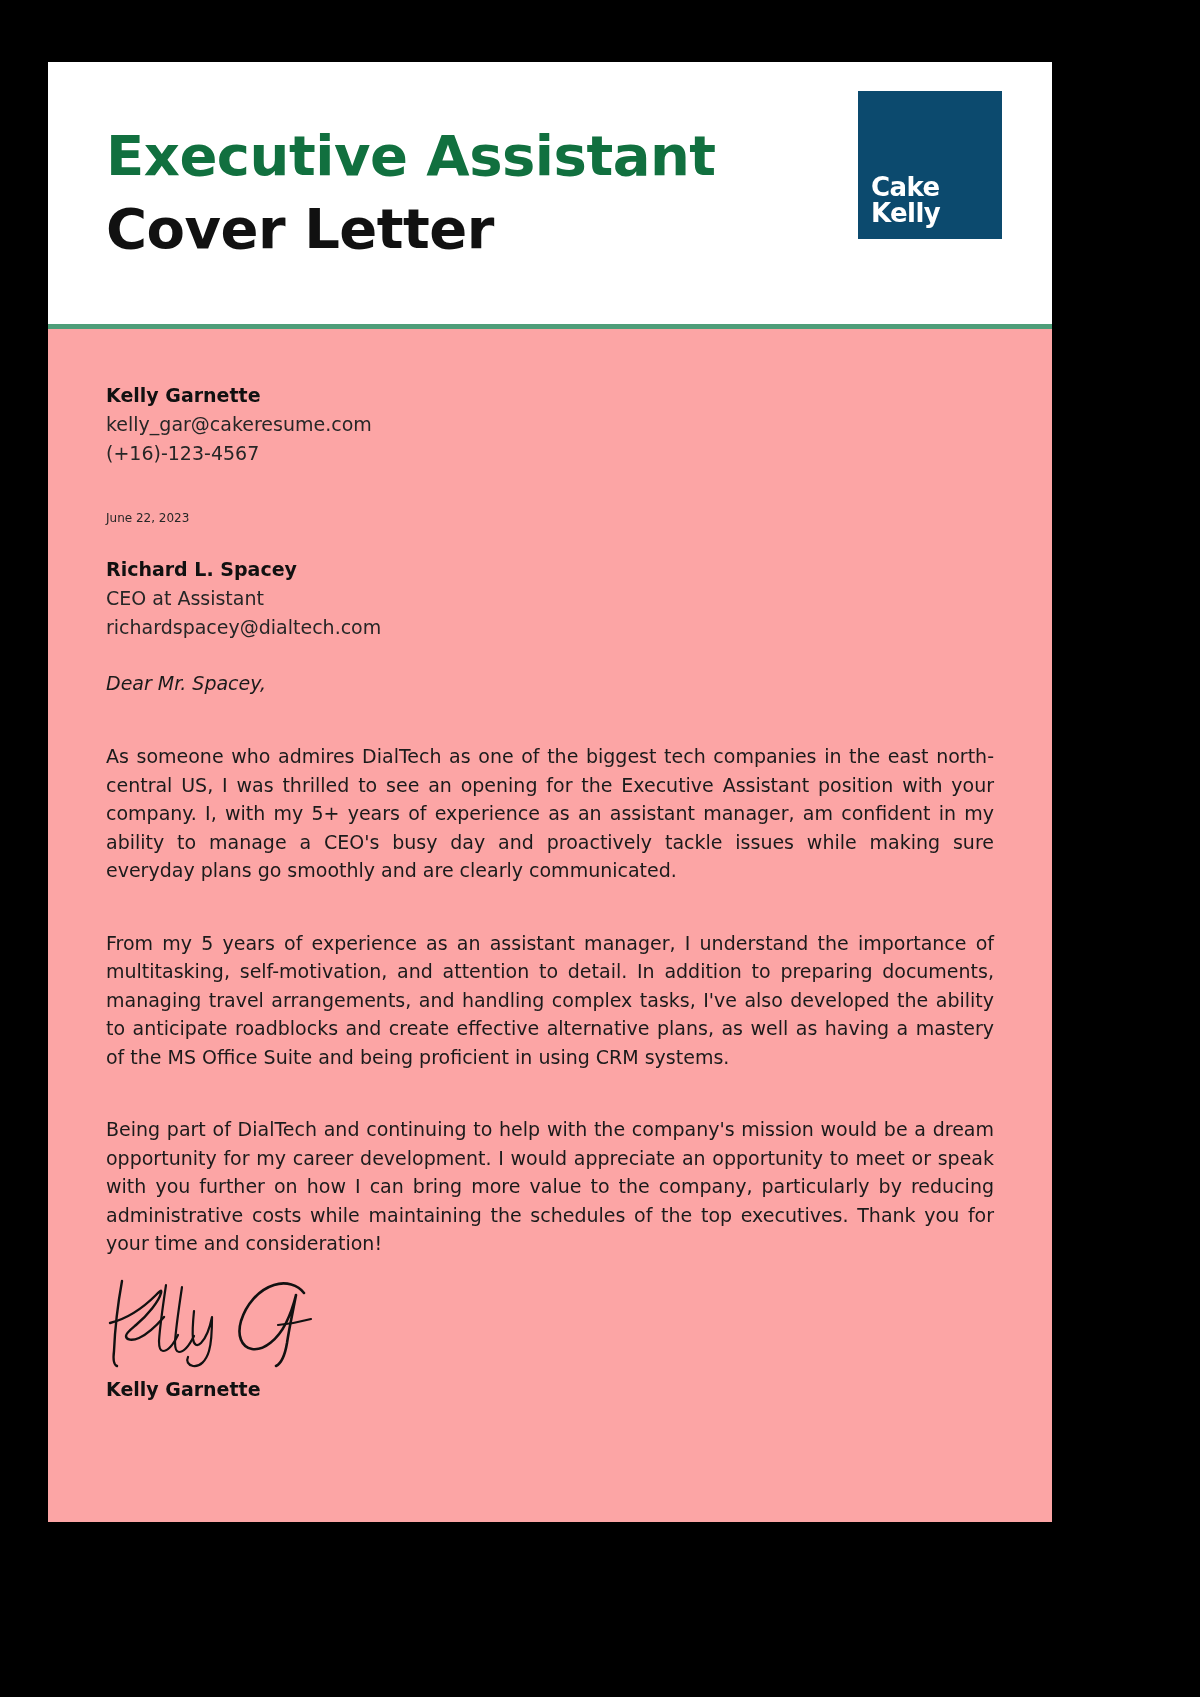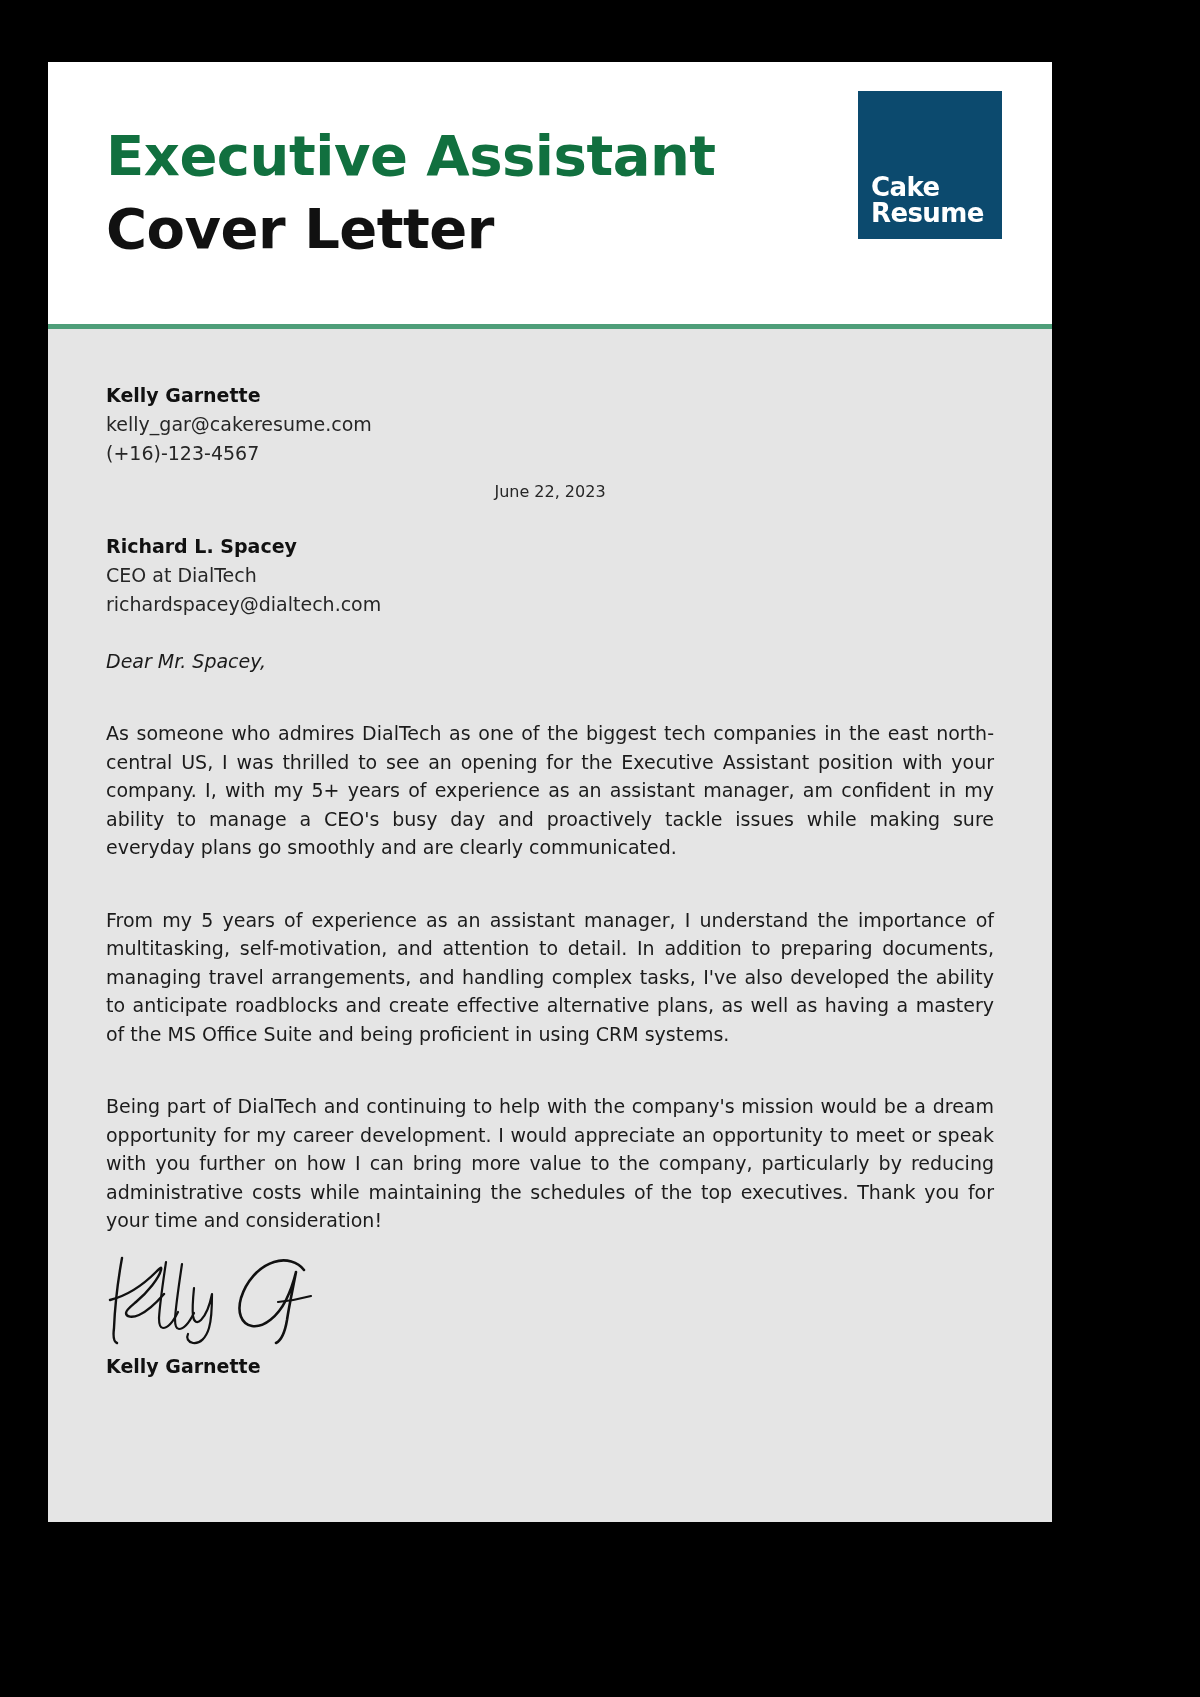--- a/index.html
+++ b/index.html
@@ -85,46 +85,45 @@
 
   .header-rule {
     height: 5px;
     background: #4E9E79;
     flex-shrink: 0;
   }
 
   
   .letter-body {
     flex: 1 1 auto;
-    background: #e5e5e5;
+    background: #fca5a5;
     box-sizing: border-box;
     padding: 52px 58px 40px 58px;
     color: #1b1b1b;
   }
 
   .sender-name,
   .recipient-name {
     font-weight: bold;
     font-size: 19px;
     line-height: 1.52;
     color: #111111;
   }
 
   .info-line {
     font-size: 19px;
     line-height: 1.52;
     color: #262626;
   }
 
   .date-line {
-    font-size: 16px;
+    font-size: 12px;
     line-height: 1.52;
     color: #262626;
-    margin-top: 12px;
-    text-align: center;
+    margin-top: 41px;
   }
 
   .recipient-block { margin-top: 28px; }
 
   .salutation {
     font-style: italic;
     font-size: 19px;
     line-height: 1.52;
     color: #1b1b1b;
     margin-top: 28px;
@@ -168,40 +167,40 @@
   <div class="letter">
 
     <div class="letter-header">
       <div class="title-block">
         <div class="title-line title-line-1">Executive Assistant</div>
         <div class="title-line title-line-2">Cover Letter</div>
       </div>
       <div class="logo-block">
         <div class="logo-text">
           <span>Cake</span>
-          <span>Resume</span>
+          <span>Kelly</span>
         </div>
       </div>
     </div>
 
     <div class="header-rule"></div>
 
     <div class="letter-body">
 
       <div class="sender-block">
         <div class="sender-name">Kelly Garnette</div>
         <div class="info-line">kelly_gar@cakeresume.com</div>
         <div class="info-line">(+16)-123-4567</div>
       </div>
 
       <div class="date-line">June 22, 2023</div>
 
       <div class="recipient-block">
         <div class="recipient-name">Richard L. Spacey</div>
-        <div class="info-line">CEO at DialTech</div>
+        <div class="info-line">CEO at Assistant</div>
         <div class="info-line">richardspacey@dialtech.com</div>
       </div>
 
       <div class="salutation">Dear Mr. Spacey,</div>
 
       <p class="body-paragraph">As someone who admires DialTech as one of the biggest tech companies in the east north-central US, I was thrilled to see an opening for the Executive Assistant position with your company. I, with my 5+ years of experience as an assistant manager, am confident in my ability to manage a CEO's busy day and proactively tackle issues while making sure everyday plans go smoothly and are clearly communicated.</p>
       <p class="body-paragraph">From my 5 years of experience as an assistant manager, I understand the importance of multitasking, self-motivation, and attention to detail. In addition to preparing documents, managing travel arrangements, and handling complex tasks, I've also developed the ability to anticipate roadblocks and create effective alternative plans, as well as having a mastery of the MS Office Suite and being proficient in using CRM systems.</p>
       <p class="body-paragraph">Being part of DialTech and continuing to help with the company's mission would be a dream opportunity for my career development. I would appreciate an opportunity to meet or speak with you further on how I can bring more value to the company, particularly by reducing administrative costs while maintaining the schedules of the top executives. Thank you for your time and consideration!</p>
 
 

